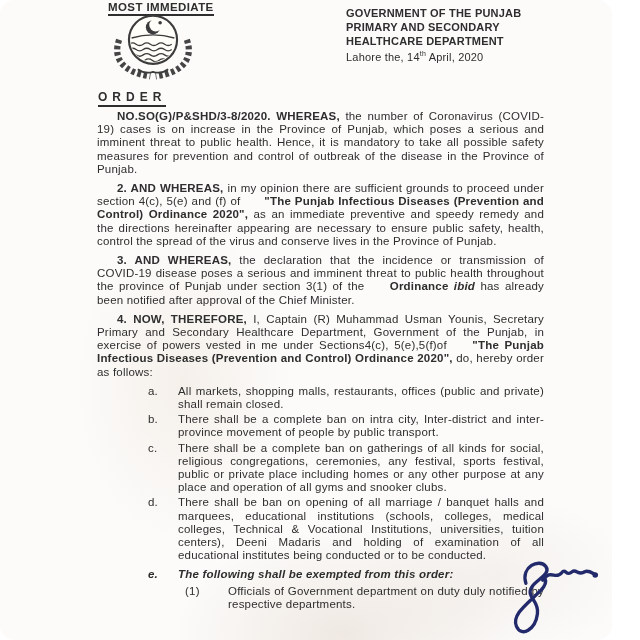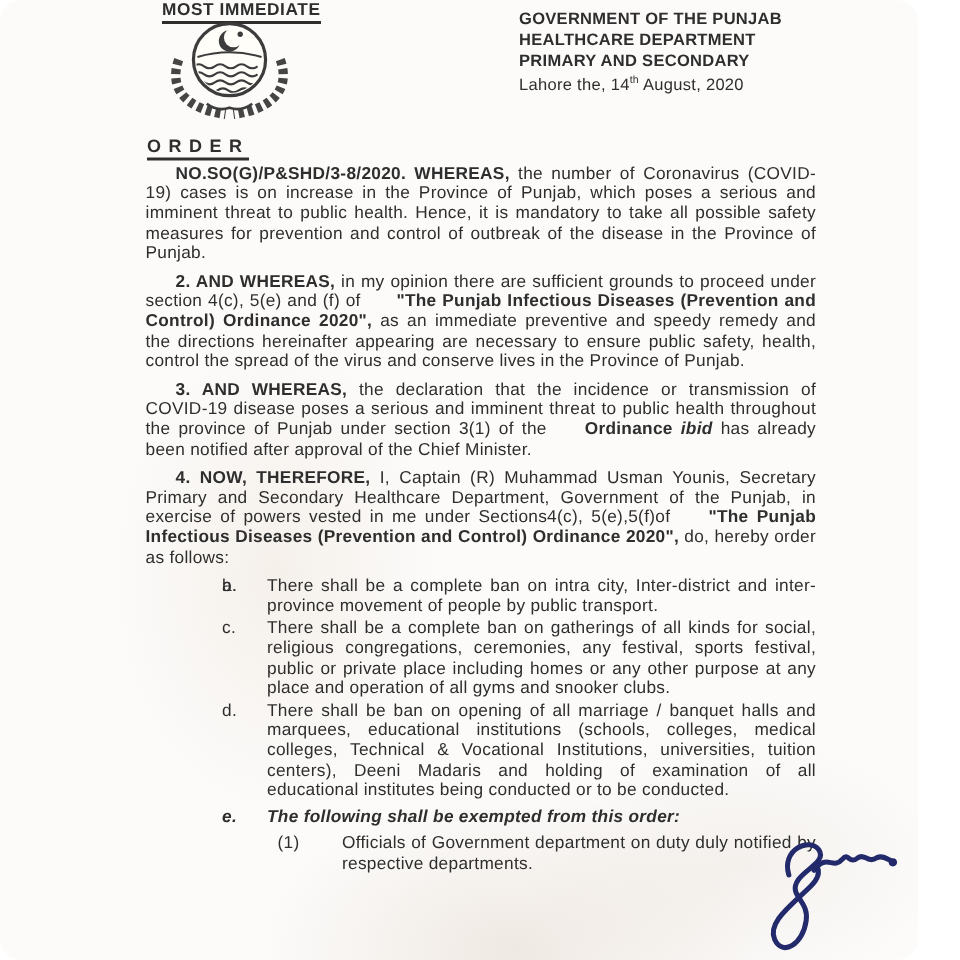--- a/index.html
+++ b/index.html
@@ -85,39 +85,40 @@
         <path d="M28,49 q4,-3 8,0 t8,0 t8,0 t8,0 t8,0 t8,0"></path>
         <path d="M30,55 q4,-3 8,0 t8,0 t8,0 t8,0 t8,0"></path>
       </g>
 
       <path d="M38,65 q8,6 17,3 q9,3 17,-3" fill="none" stroke="#3c3c3c" stroke-width="2"></path>
     </svg>
   </div>
 
   <div class="header-right">
     <div class="dept">GOVERNMENT OF THE PUNJAB</div>
+    <div class="dept">PRIMARY AND SECONDARY</div>
     <div class="dept">HEALTHCARE DEPARTMENT</div>
-    <div class="dept">PRIMARY AND SECONDARY</div>
-    <div class="dateline"><span>Lahore the, 14</span><sup>th</sup><span> August, 2020</span></div>
+    <div class="dateline"><span>Lahore the, 14</span><sup>th</sup><span> April, 2020</span></div>
   </div>
 
   <div class="order-heading">ORDER</div>
 
   <div class="body-text">
 
     <p><span class="b">NO.SO(G)/P&amp;SHD/3-8/2020. WHEREAS, </span><span>the number of Coronavirus (COVID-19) cases is on increase in the Province of Punjab, which poses a serious and imminent threat to public health. Hence, it is mandatory to take all possible safety measures for prevention and control of outbreak of the disease in the Province of Punjab.</span></p>
 
     <p><span class="b">2. AND WHEREAS, </span><span>in my opinion there are sufficient grounds to proceed under section 4(c), 5(e) and (f) of </span><span class="b">"The Punjab Infectious Diseases (Prevention and Control) Ordinance 2020", </span><span>as an immediate preventive and speedy remedy and the directions hereinafter appearing are necessary to ensure public safety, health, control the spread of the virus and conserve lives in the Province of Punjab.</span></p>
 
     <p><span class="b">3. AND WHEREAS, </span><span>the declaration that the incidence or transmission of COVID-19 disease poses a serious and imminent threat to public health throughout the province of Punjab under section 3(1) of the </span><span class="b">Ordinance </span><span class="i">ibid </span><span>has already been notified after approval of the Chief Minister.</span></p>
 
     <p><span class="b">4. NOW, THEREFORE, </span><span>I, Captain (R) Muhammad Usman Younis, Secretary Primary and Secondary Healthcare Department, Government of the Punjab, in exercise of powers vested in me under Sections4(c), 5(e),5(f)of </span><span class="b">"The Punjab Infectious Diseases (Prevention and Control) Ordinance 2020", </span><span>do, hereby order as follows:</span></p>
 
     <div class="list-item">
       <span class="marker">a.</span>
+      <span>All markets, shopping malls, restaurants, offices (public and private) shall remain closed.</span>
     </div>
     <div class="list-item">
       <span class="marker">b.</span>
       <span>There shall be a complete ban on intra city, Inter-district and inter-province movement of people by public transport.</span>
     </div>
     <div class="list-item">
       <span class="marker">c.</span>
       <span>There shall be a complete ban on gatherings of all kinds for social, religious congregations, ceremonies, any festival, sports festival, public or private place including homes or any other purpose at any place and operation of all gyms and snooker clubs.</span>
     </div>
     <div class="list-item">

